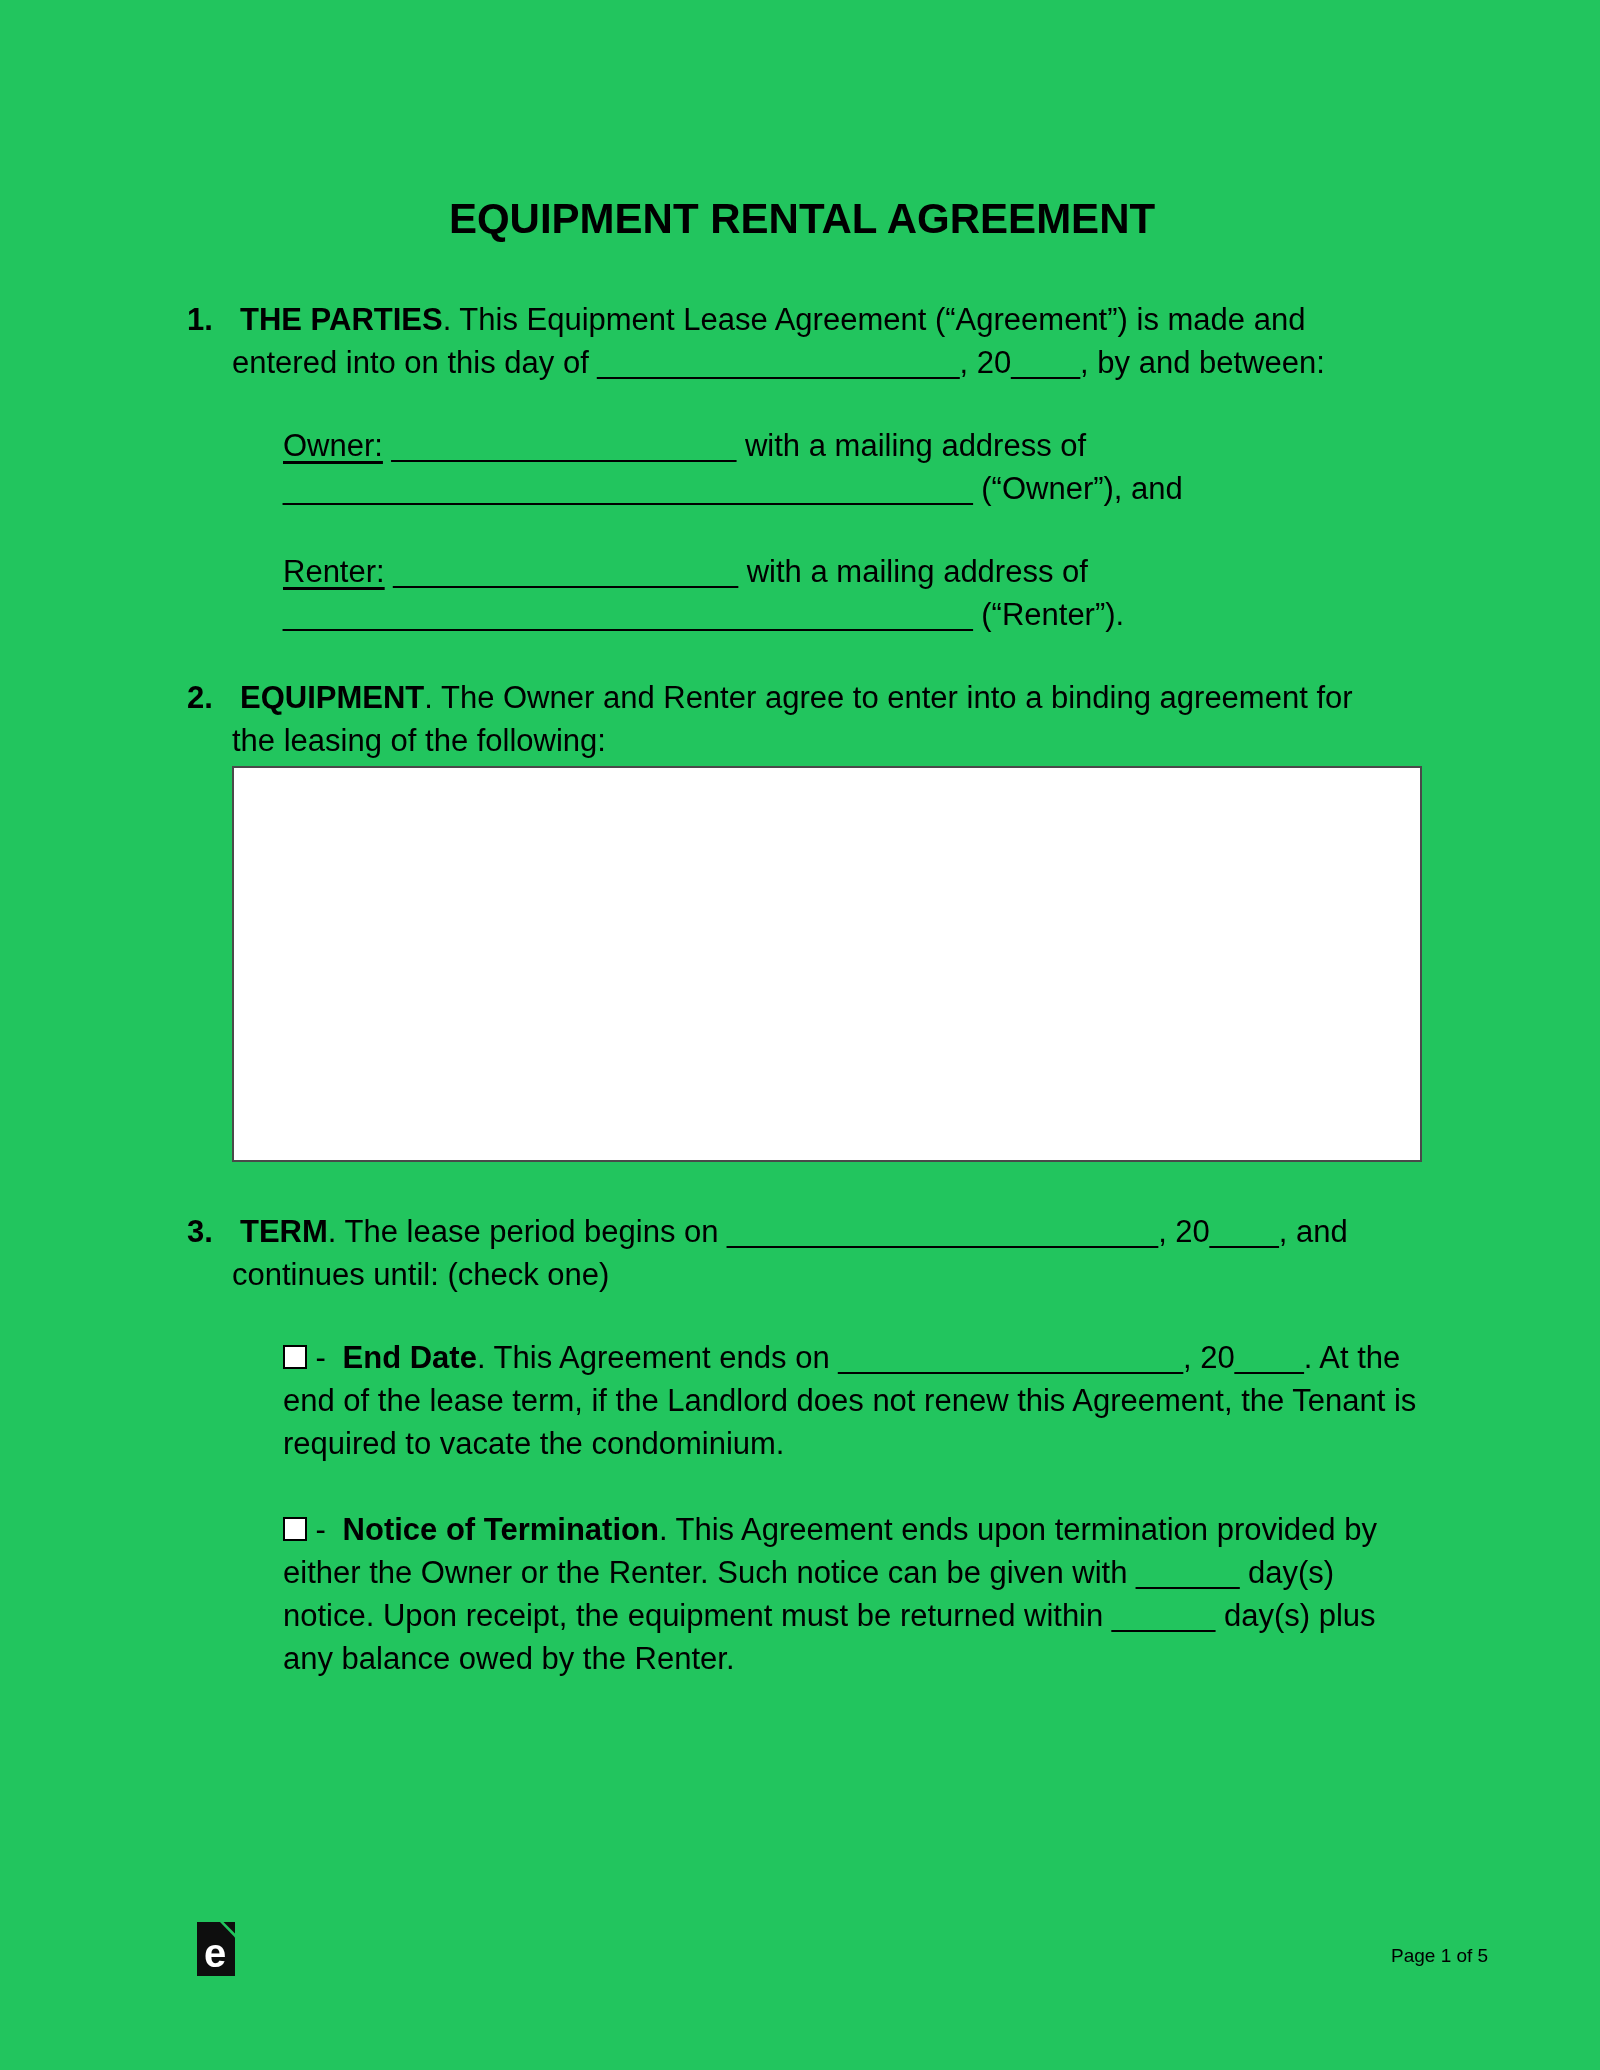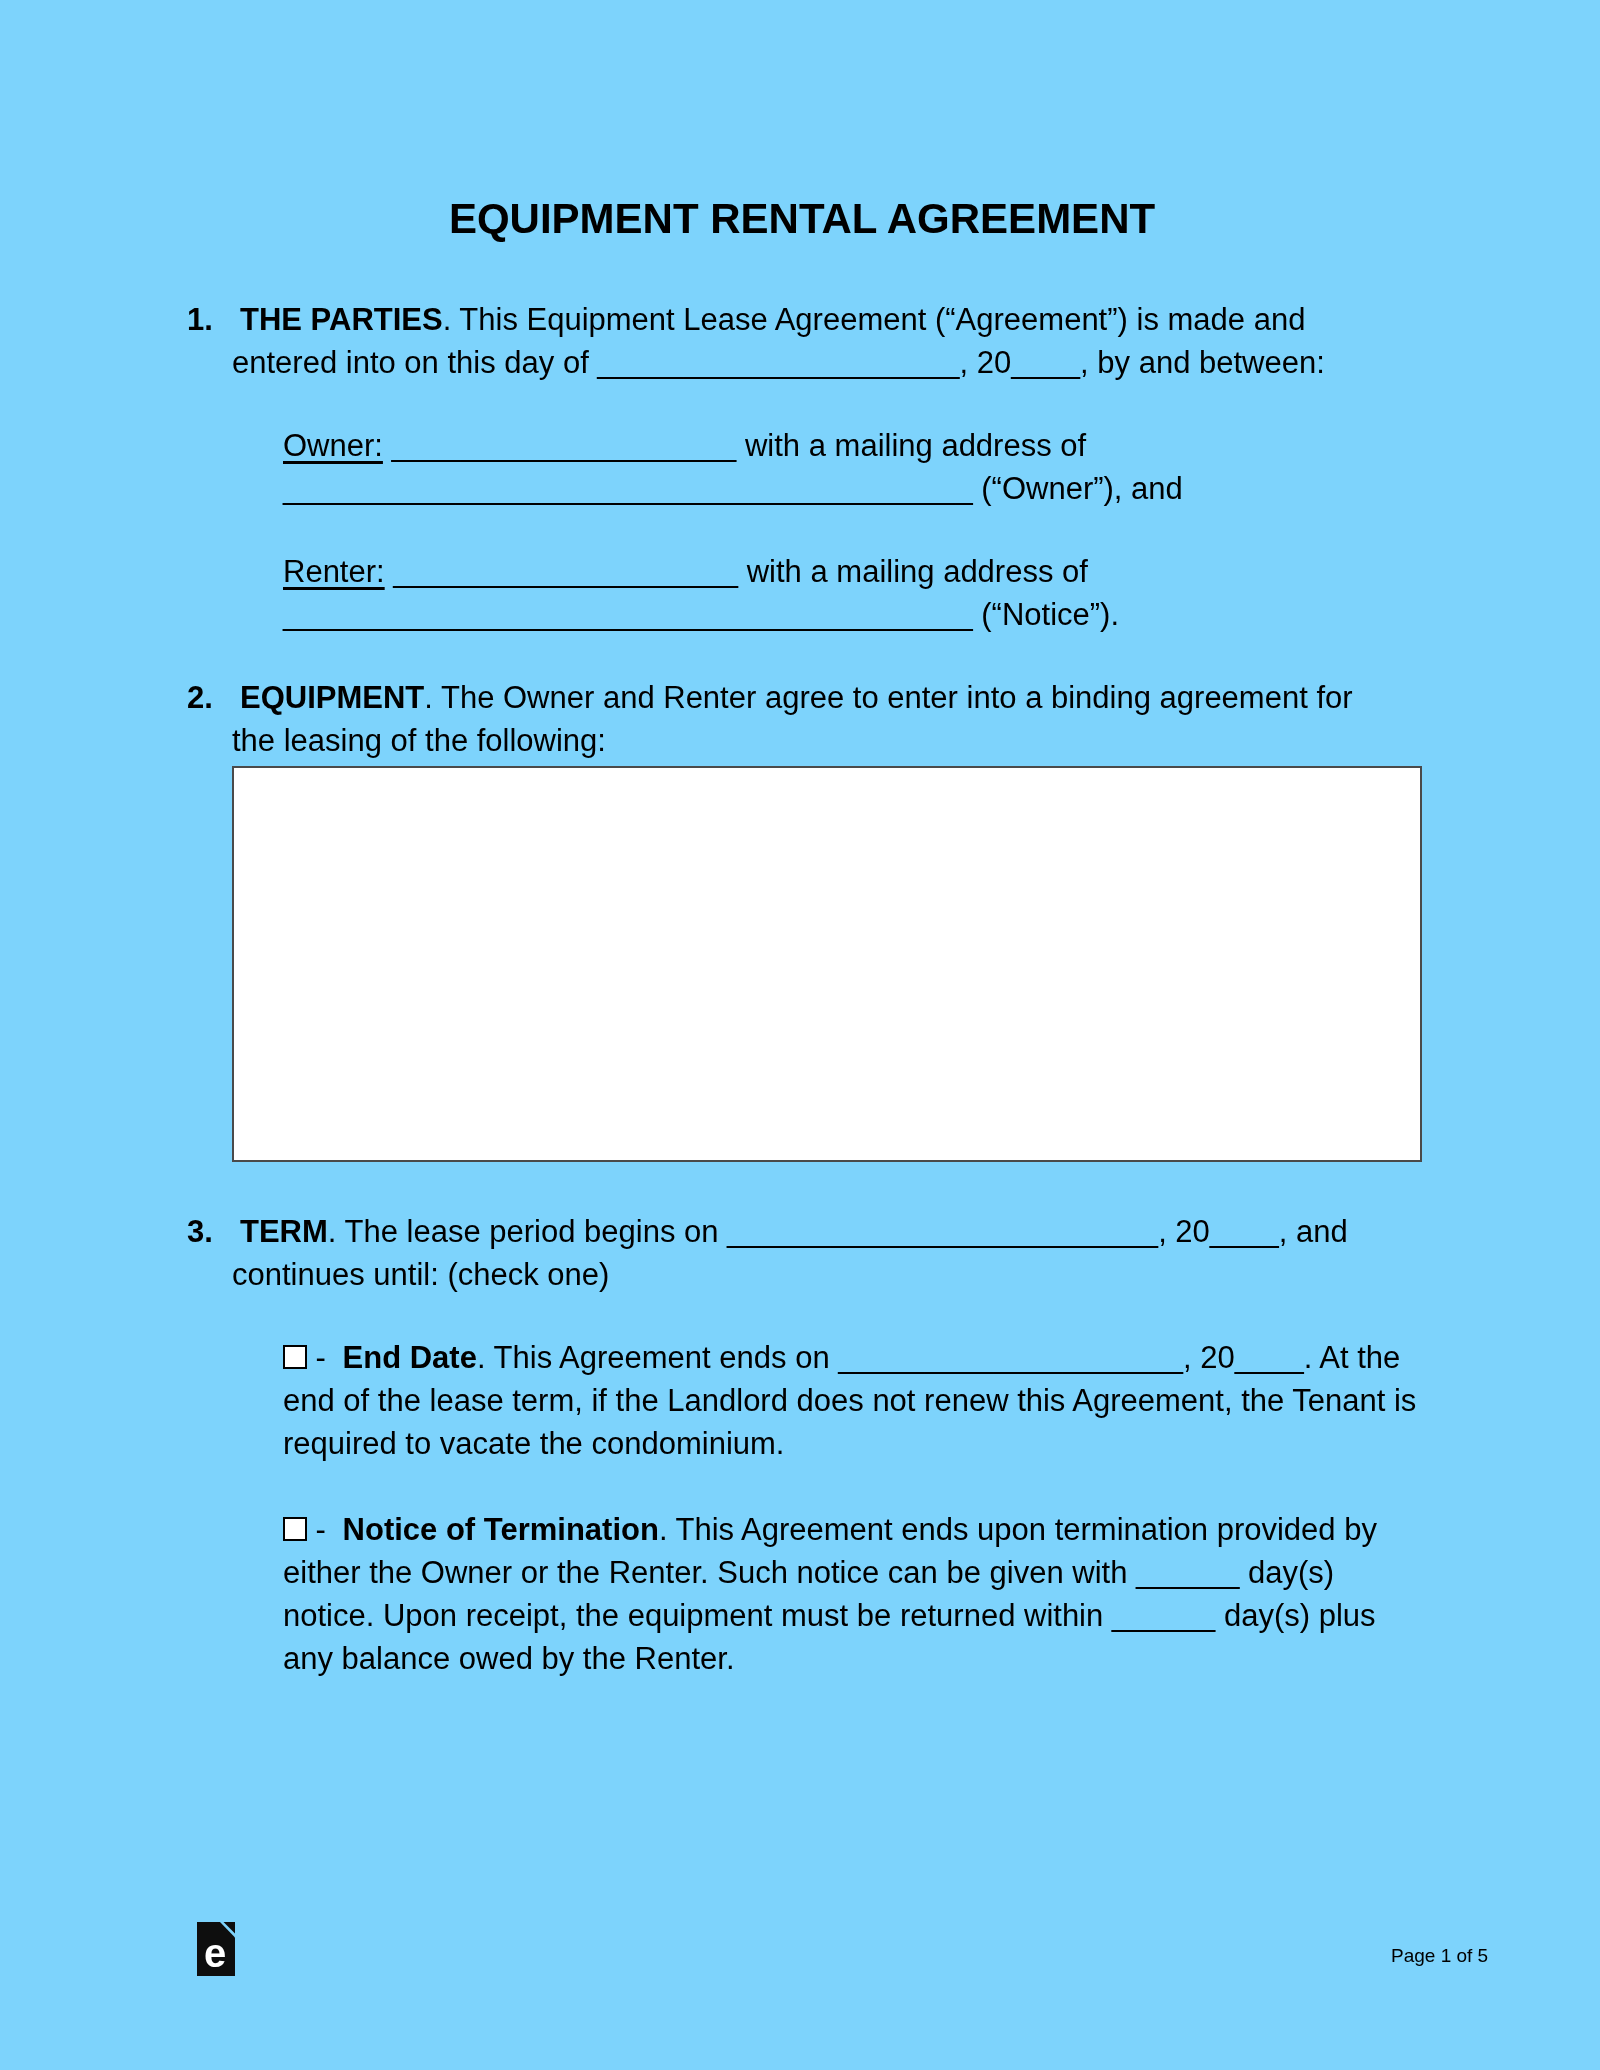--- a/index.html
+++ b/index.html
@@ -1,20 +1,20 @@
 <!DOCTYPE html>
 <html><head>
 <meta charset="utf-8">
 <style>
   html, body { margin: 0; padding: 0; background: #e8e8e8; }
   .page {
     position: relative;
     width: 1600px;
     height: 2070px;
-    background: #7dd3fc;
+    background: #22c55e;
     font-family: "Liberation Sans", "DejaVu Sans", sans-serif;
     color: #000000;
     box-sizing: border-box;
     padding: 196px 0 0 232px;
     overflow: hidden;
   }
   .title {
     width: 1140px;
     margin: 0 0 56px 0;
     font-size: 42px;
@@ -79,21 +79,21 @@
 <body>
 
 <div class="page">
 
   <h1 class="title">EQUIPMENT RENTAL AGREEMENT</h1>
 
   <p class="para"><span class="num">1.</span><strong>THE PARTIES</strong><span>. This Equipment Lease Agreement (“Agreement”) is made and entered into on this day of </span><span class="blank">_____________________</span><span>, 20</span><span class="blank">____</span><span>, by and between:</span></p>
 
   <p class="para indent"><span class="ulabel">Owner:</span><span class="blank"> ____________________</span><span> with a mailing address of </span><span class="blank">________________________________________</span><span> (“Owner”), and</span></p>
 
-  <p class="para indent"><span class="ulabel">Renter:</span><span class="blank"> ____________________</span><span> with a mailing address of </span><span class="blank">________________________________________</span><span> (“Notice”).</span></p>
+  <p class="para indent"><span class="ulabel">Renter:</span><span class="blank"> ____________________</span><span> with a mailing address of </span><span class="blank">________________________________________</span><span> (“Renter”).</span></p>
 
   <p class="para mb-tight"><span class="num">2.</span><strong>EQUIPMENT</strong><span>. The Owner and Renter agree to enter into a binding agreement for the leasing of the following:</span></p>
 
   <div class="equipment-box"></div>
 
 
   <p class="para"><span class="num">3.</span><strong>TERM</strong><span>. The lease period begins on </span><span class="blank">_________________________</span><span>, 20</span><span class="blank">____</span><span>, and continues until: (check one)</span></p>
 
   <p class="para indent mb-line"><span class="checkbox"></span><span> - </span><strong>End Date</strong><span>. This Agreement ends on </span><span class="blank">____________________</span><span>, 20</span><span class="blank">____</span><span>. At the end of the lease term, if the Landlord does not renew this Agreement, the Tenant is required to vacate the condominium.</span></p>
 

